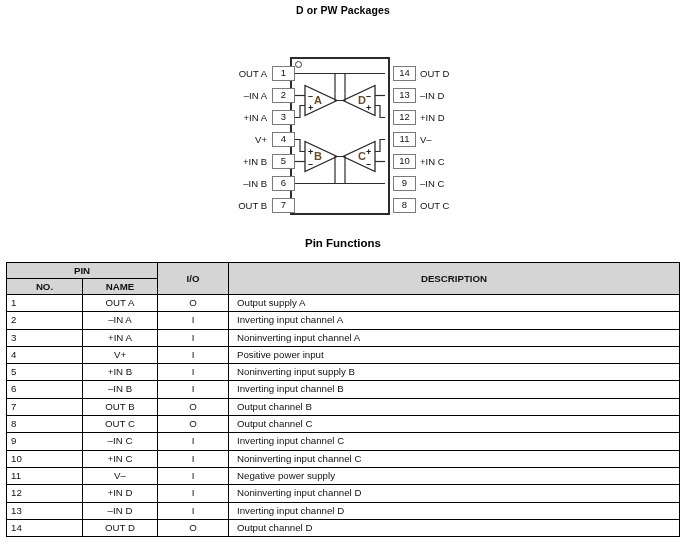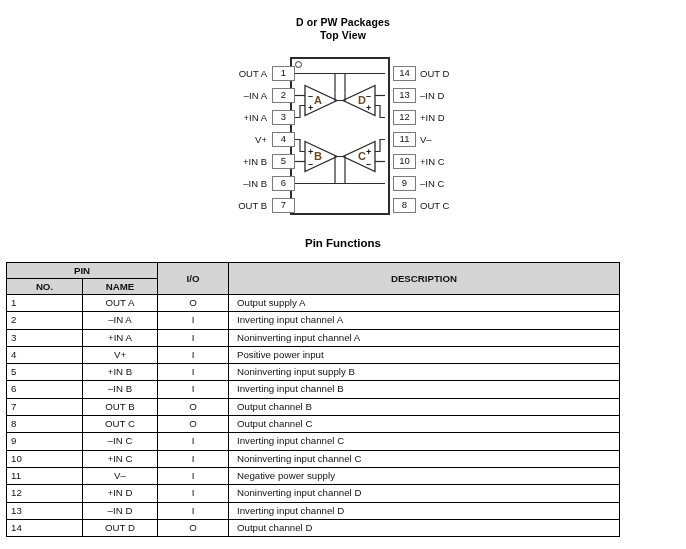--- a/index.html
+++ b/index.html
@@ -20,21 +20,20 @@
   .pkg-heading {
     position: absolute;
     top: 4px;
     left: 0;
     width: 686px;
     text-align: center;
     font-size: 10.5px;
     font-weight: bold;
     line-height: 13px;
     letter-spacing: 0.1px;
-    margin-top: 12px;
   }
   .pkg-heading div { white-space: nowrap; }
 
   
   .diagram {
     position: absolute;
     left: 0;
     top: 50px;
     width: 686px;
     height: 180px;
@@ -118,21 +117,21 @@
     text-align: center;
     font-size: 11.5px;
     font-weight: bold;
   }
 
   
   .pf-table {
     position: absolute;
     left: 6px;
     top: 262px;
-    width: 614px;
+    width: 674px;
     border-collapse: collapse;
     font-size: 9.7px;
     table-layout: fixed;
   }
   .pf-table th,
   .pf-table td {
     border: 1px solid #000000;
     padding: 0 4px;
     height: 16.3px;
     line-height: 16.3px;
@@ -157,21 +156,20 @@
   td.c-name { text-align: center; }
   td.c-io   { text-align: center; }
   td.c-desc { text-align: left; padding-left: 8px; }
   th.h-no   { text-align: left; }
 </style>
 </head>
 <body>
 
 <div class="pkg-heading">
   <div>D or PW Packages</div>
-  <div>Top View</div>
 </div>
 
 <div class="diagram">
 
   <div class="pkg-body"></div>
   <div class="pin1-dot"></div>
 
   <svg class="wire-svg" viewBox="0 0 686 180" xmlns="http://www.w3.org/2000/svg">
     <g stroke="#2b2b2b" stroke-width="1.2" fill="none">
 

